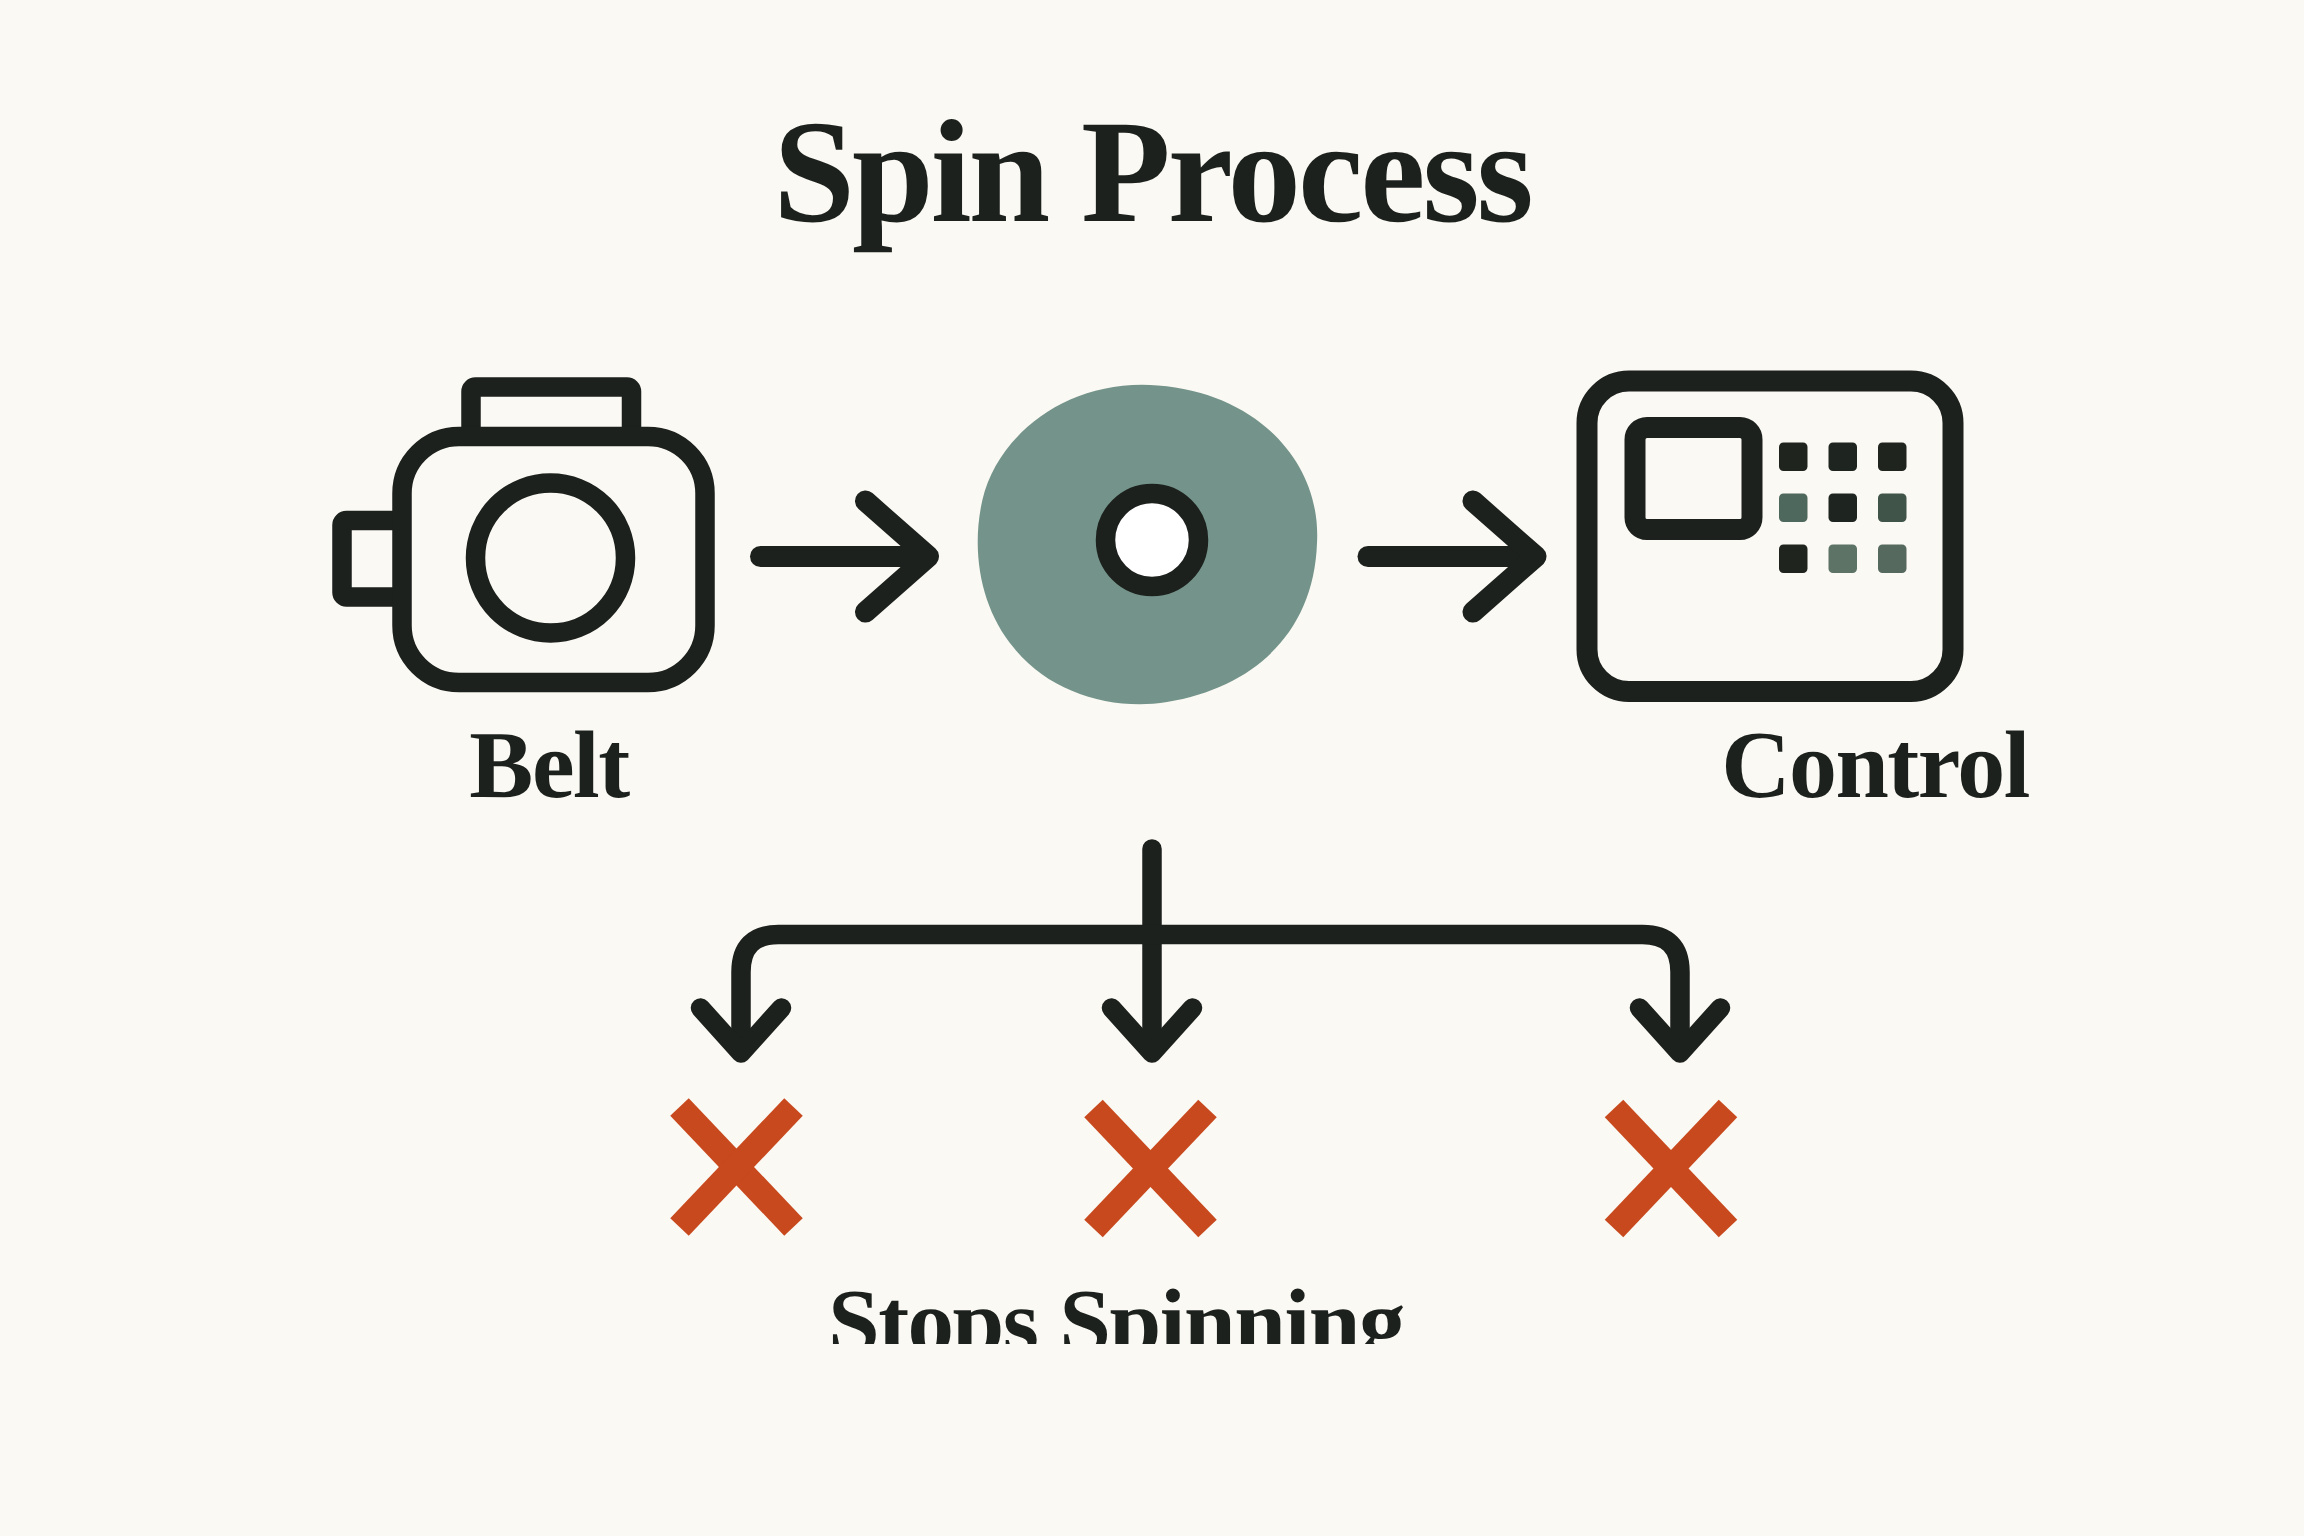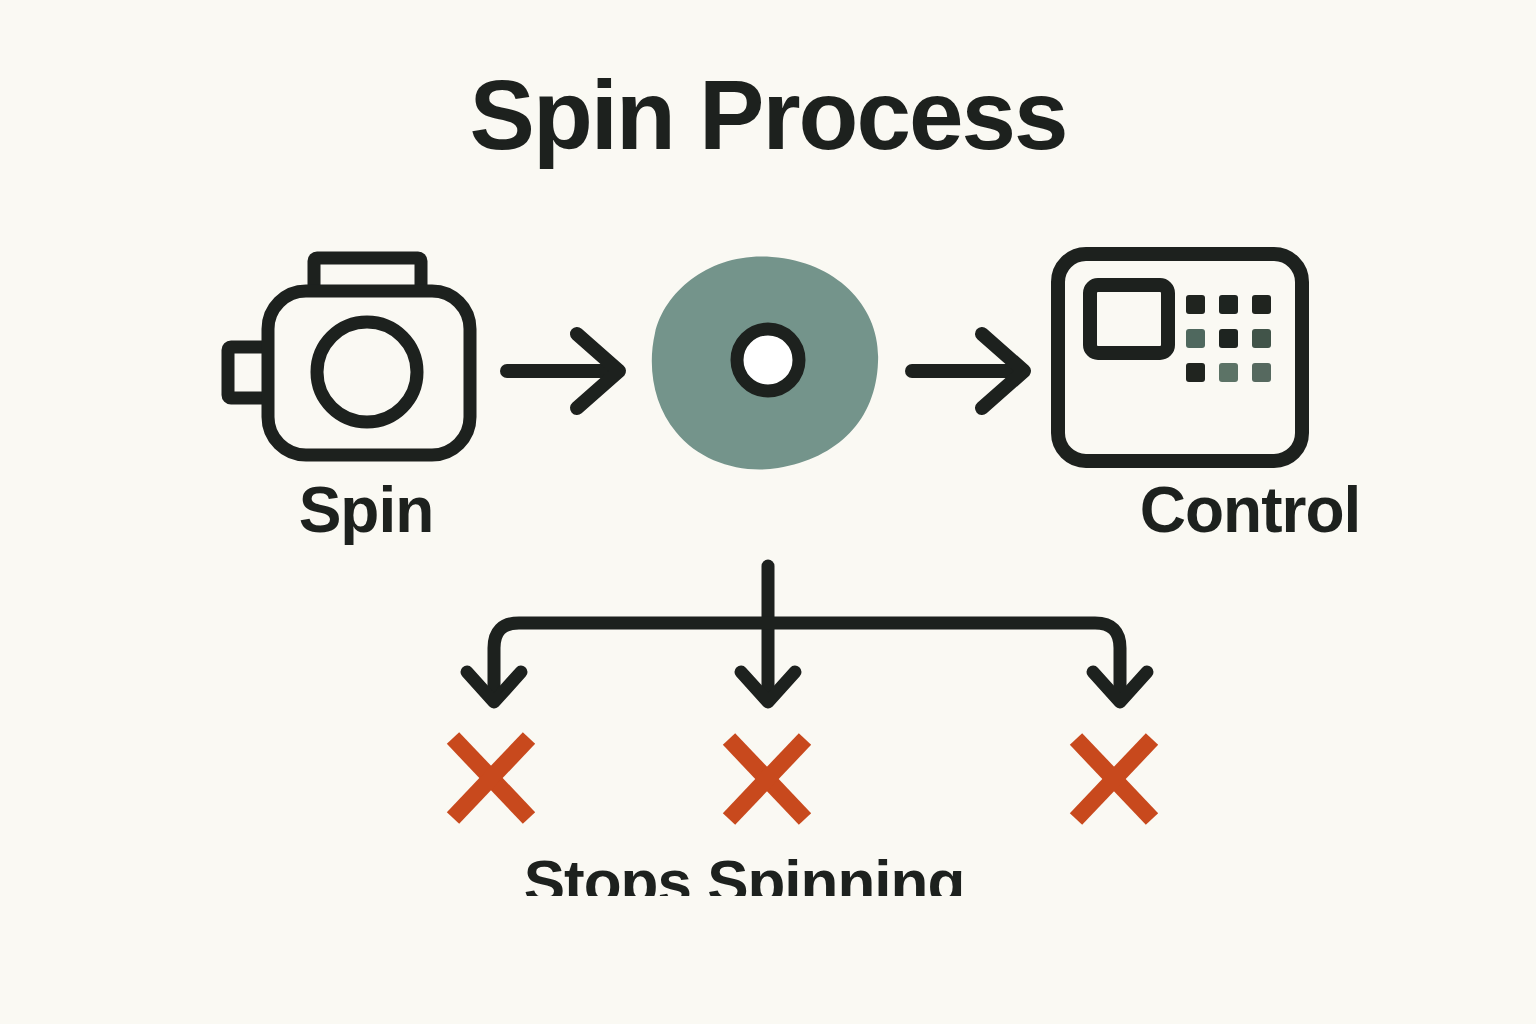--- a/index.html
+++ b/index.html
@@ -5,21 +5,21 @@
   html, body {
     margin: 0;
     padding: 0;
     background: #FAF9F3;
   }
   .canvas {
     position: relative;
     width: 1536px;
     height: 896px;
     background: #FAF9F3;
-    font-family: Liberation Sans, sans-serif;
+    font-family: Liberation Serif, serif;
     color: #1D211E;
     overflow: hidden;
   }
   .diagram-svg {
     position: absolute;
     left: 0;
     top: 0;
     width: 1536px;
     height: 1024px;
   }
@@ -121,20 +121,20 @@
       </g>
       <g>
         <path d="M 1076 739 L 1152 819"></path>
         <path d="M 1152 739 L 1076 819"></path>
       </g>
     </g>
   </svg>
 
   <div class="label title">Spin Process</div>
 
-  <div class="label node-label motor">Spin</div>
+  <div class="label node-label motor">Belt</div>
 
 
   <div class="label node-label control">Control</div>
 
   <div class="label outcome-label">Stops Spinning</div>
 
 </div>
 
 </body></html>

